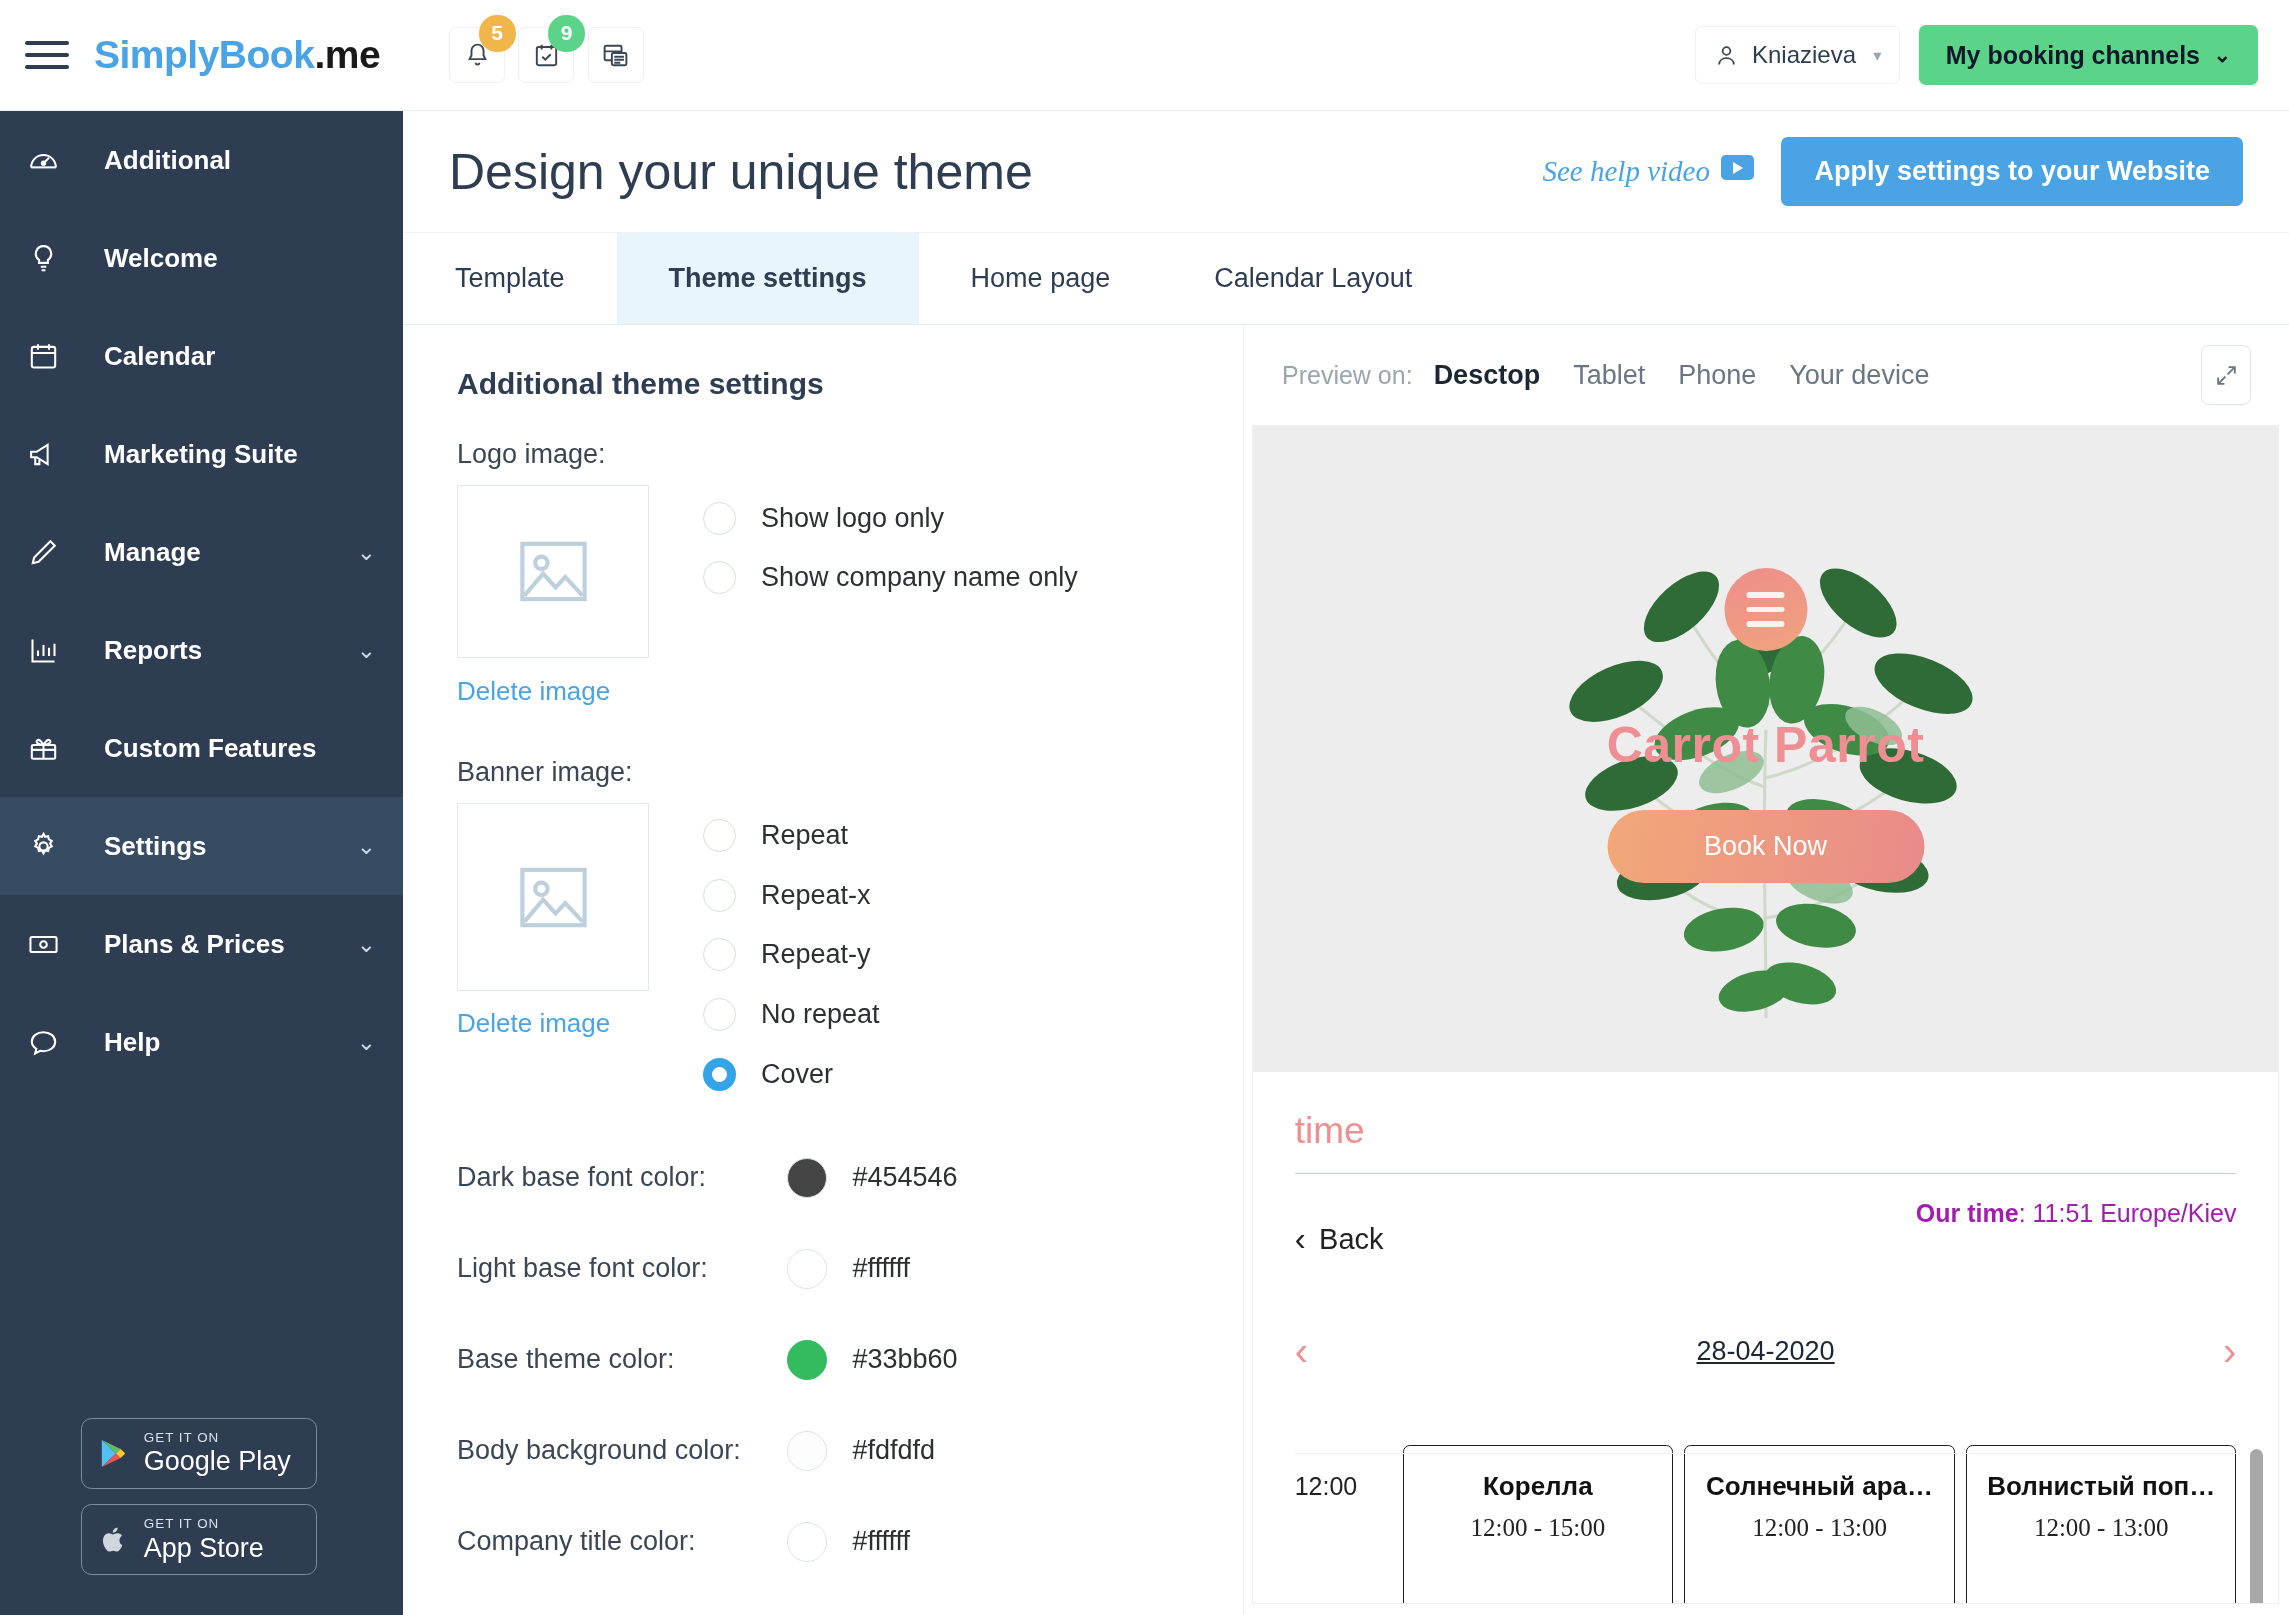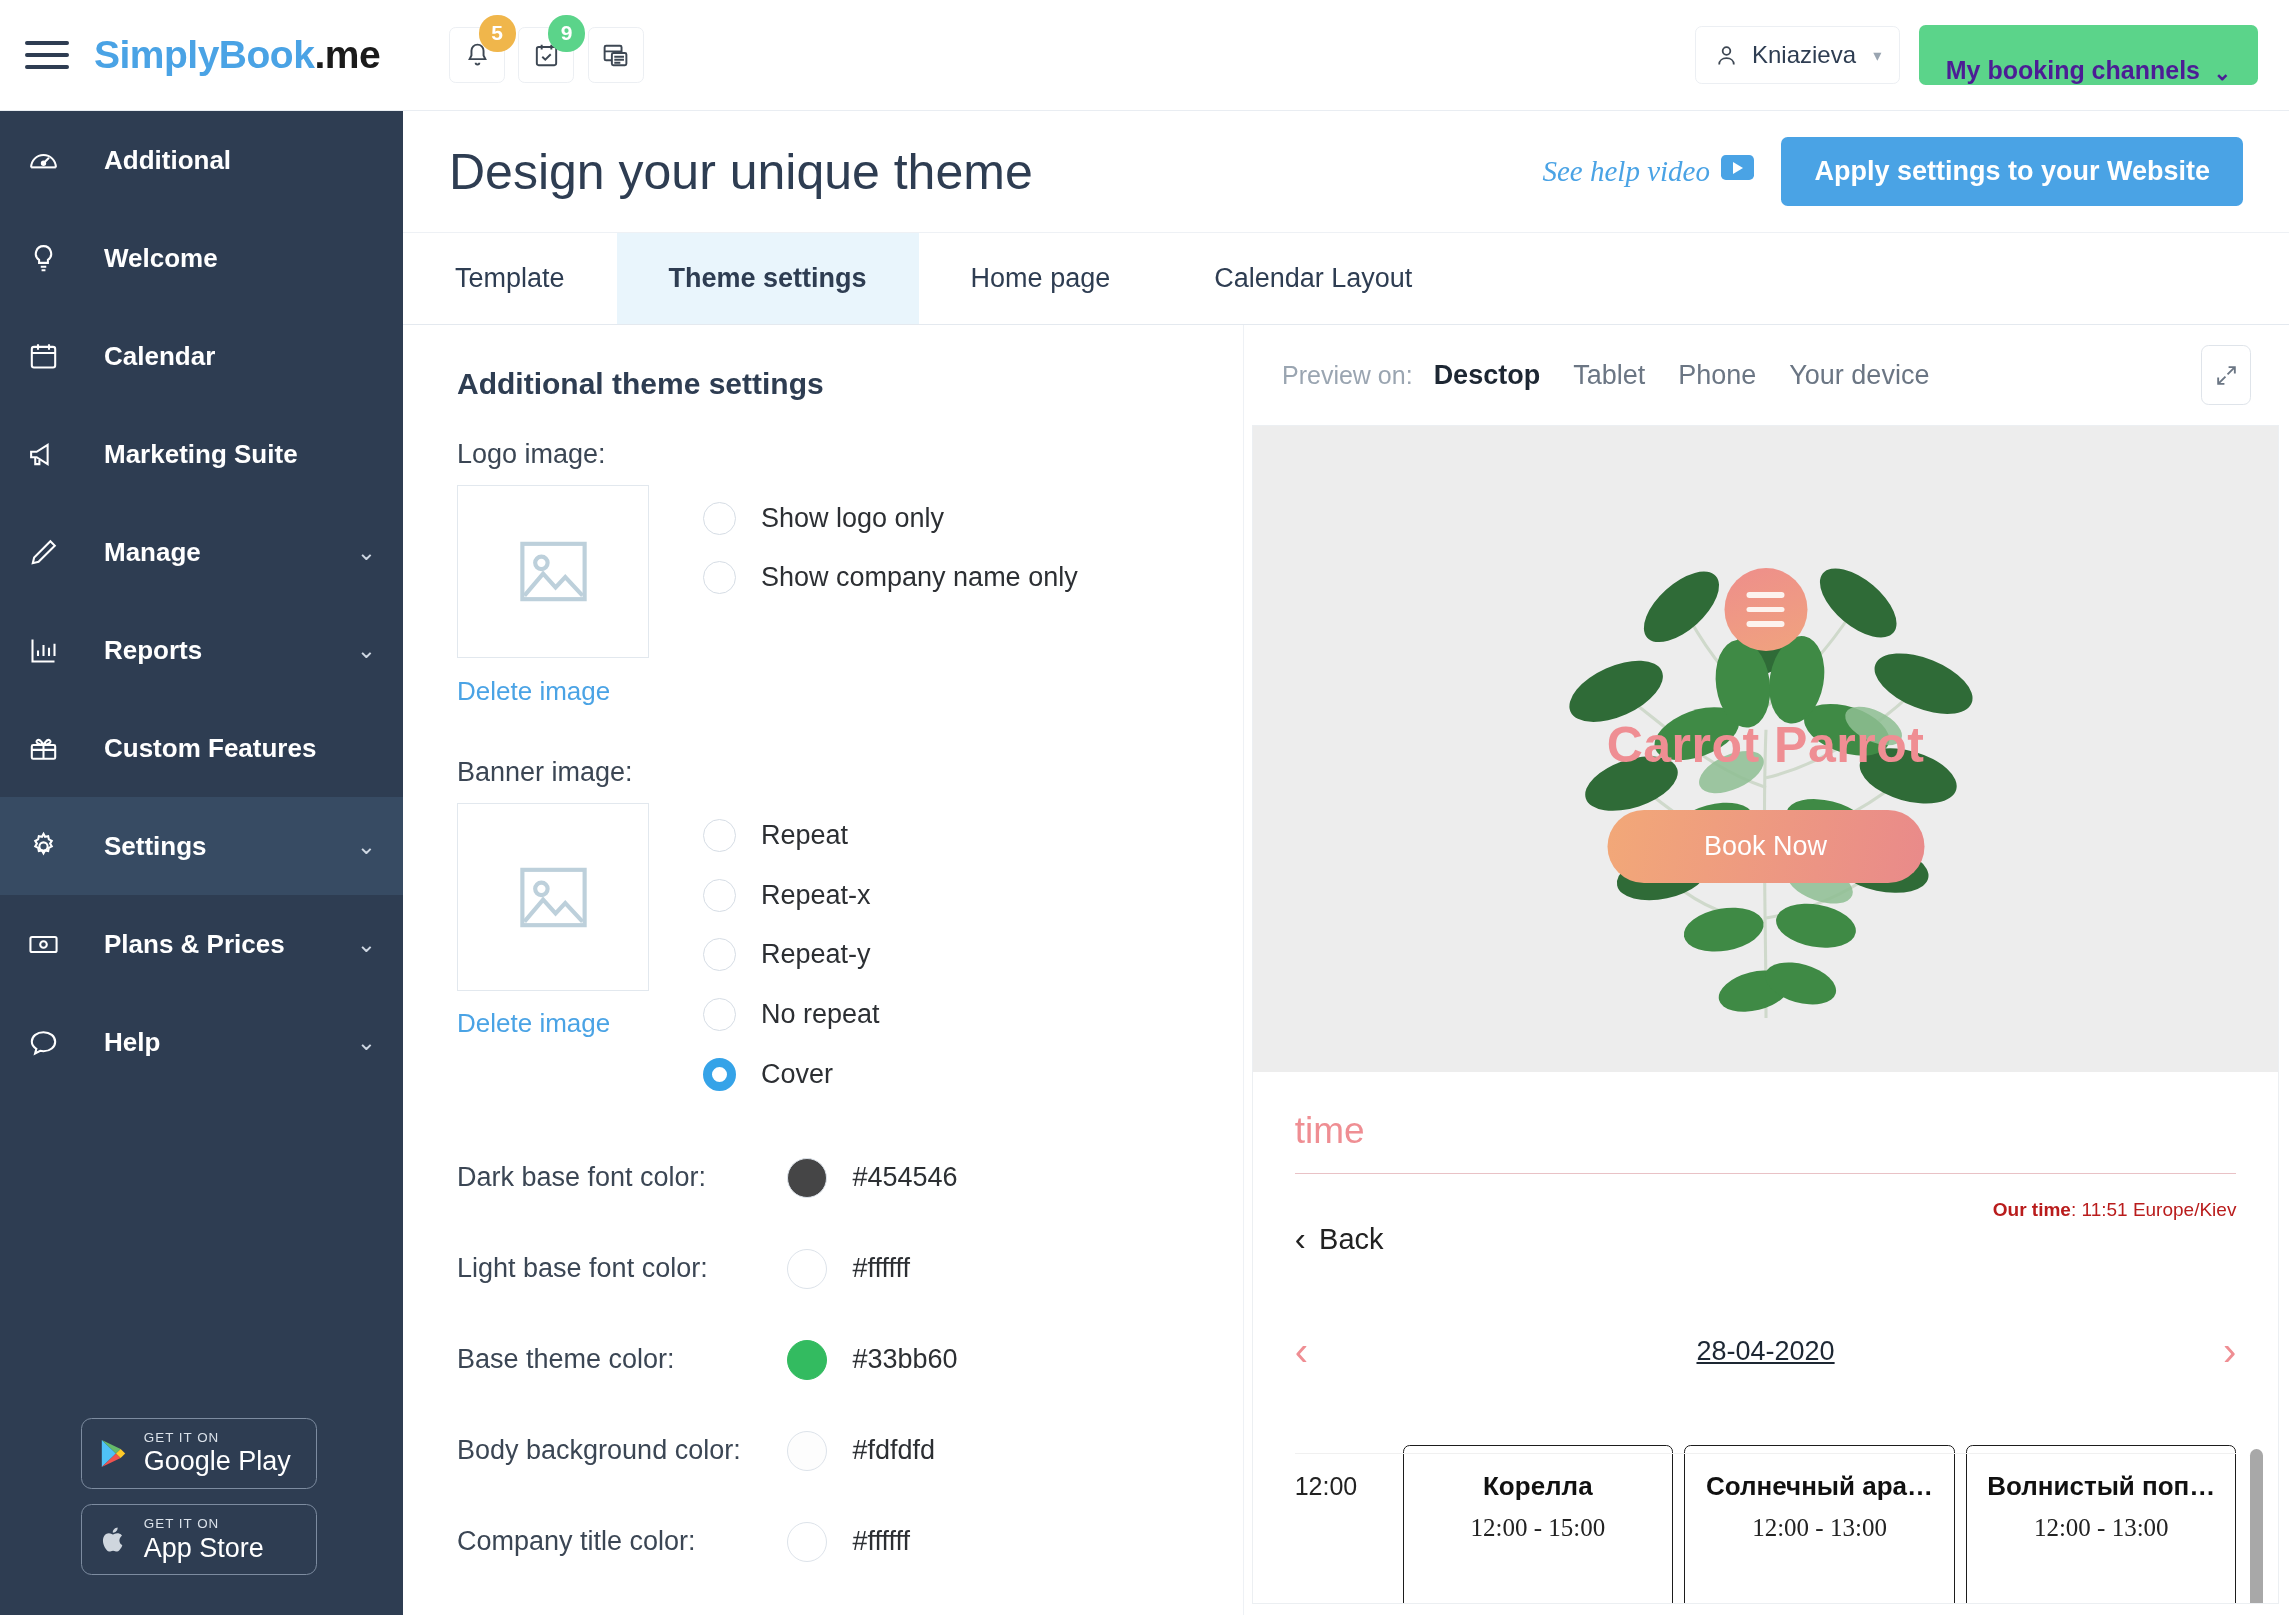--- a/index.html
+++ b/index.html
@@ -31,23 +31,23 @@
   .iconbtn svg { width: 29px; height: 29px; }
   .badge { position: absolute; top: -13.4px; right: -11.5px; min-width: 37px; height: 37px;
     border-radius: 18px; color: #fff; font-size: 21px; font-weight: 600;
     display: flex; align-items: center; justify-content: center; padding: 0 5.8px; }
 
   .topright { margin-left: auto; margin-right: 31px; display: flex; align-items: center; gap: 19px; }
   .userbtn { display: flex; align-items: center; gap: 11.5px; border: 1px solid #eceff3;
     border-radius: 6.7px; height: 58px; padding: 0 17.3px; background: #fff; cursor: pointer;
     font-size: 24px; color: #2e3d52; }
   .userbtn .caret { color: #9aa5b1; font-size: 16.3px; margin-left: 5.8px; }
-  .channelsbtn { background: #5bd48a; color: #4c1d95; border: none; border-radius: 6.7px;
+  .channelsbtn { background: #5bd48a; color: #0f172a; border: none; border-radius: 6.7px;
     height: 60px; padding: 0 27px; font-size: 25px; font-weight: bold; cursor: pointer;
-    display: flex; align-items: flex-end; gap: 13.4px; font-family: "Liberation Sans", sans-serif; }
+    display: flex; align-items: center; gap: 13.4px; font-family: "Liberation Sans", sans-serif; }
 
   
   .sidebar { position: absolute; top: 111px; left: 0; width: 403px; height: 1504px;
     background: #2e3d52; color: #fff; }
   .navitem { height: 98px; display: flex; align-items: center; padding: 0 27px;
     cursor: pointer; position: relative; }
   .navitem.active { background: #374b63; }
   .navitem .nicon { width: 50px; display: flex; align-items: center; justify-content: flex-start; }
   .navitem .nicon svg { width: 33px; height: 33px; }
   .navitem .nlabel { font-size: 26px; font-weight: 600; margin-left: 27px; white-space: nowrap; }
@@ -144,21 +144,21 @@
     font-size: 27px; display: flex; align-items: center; justify-content: center;
     z-index: 3; cursor: pointer; }
 
   .lowerPrev { padding: 38px 42px 0 42px; position: relative; }
   .timeHead { font-size: 37px; color: #ef8e93; padding-bottom: 21px;
     border-bottom: 1.9px solid #e9c2c6; }
   .ourtimeRow { display: flex; align-items: flex-start; margin-top: 25px; height: 69px; }
   .backlink { display: flex; align-items: center; gap: 13.4px; font-size: 29px;
     color: #222; cursor: pointer; margin-top: 21px; }
   .backlink .chev { font-size: 33px; }
-  .ourtime { margin-left: auto; font-size: 19px; color: #b91c1c; }
+  .ourtime { margin-left: auto; font-size: 25px; color: #a21caf; }
   .ourtime b { font-weight: bold; }
 
   .dateNav { display: flex; align-items: center; justify-content: center;
     margin-top: 56px; position: relative; height: 54px; }
   .dateArrow { position: absolute; font-size: 40px; color: #ef8e93; cursor: pointer; }
   .dateArrow.l { left: 0; } .dateArrow.r { right: 0; }
   .dateVal { font-size: 27px; color: #1d2733; text-decoration: underline; font-weight: 500; }
 
   .slotArea { margin-top: 54px; display: flex; position: relative; }
   .timeCol { width: 108px; padding-top: 40px; }

